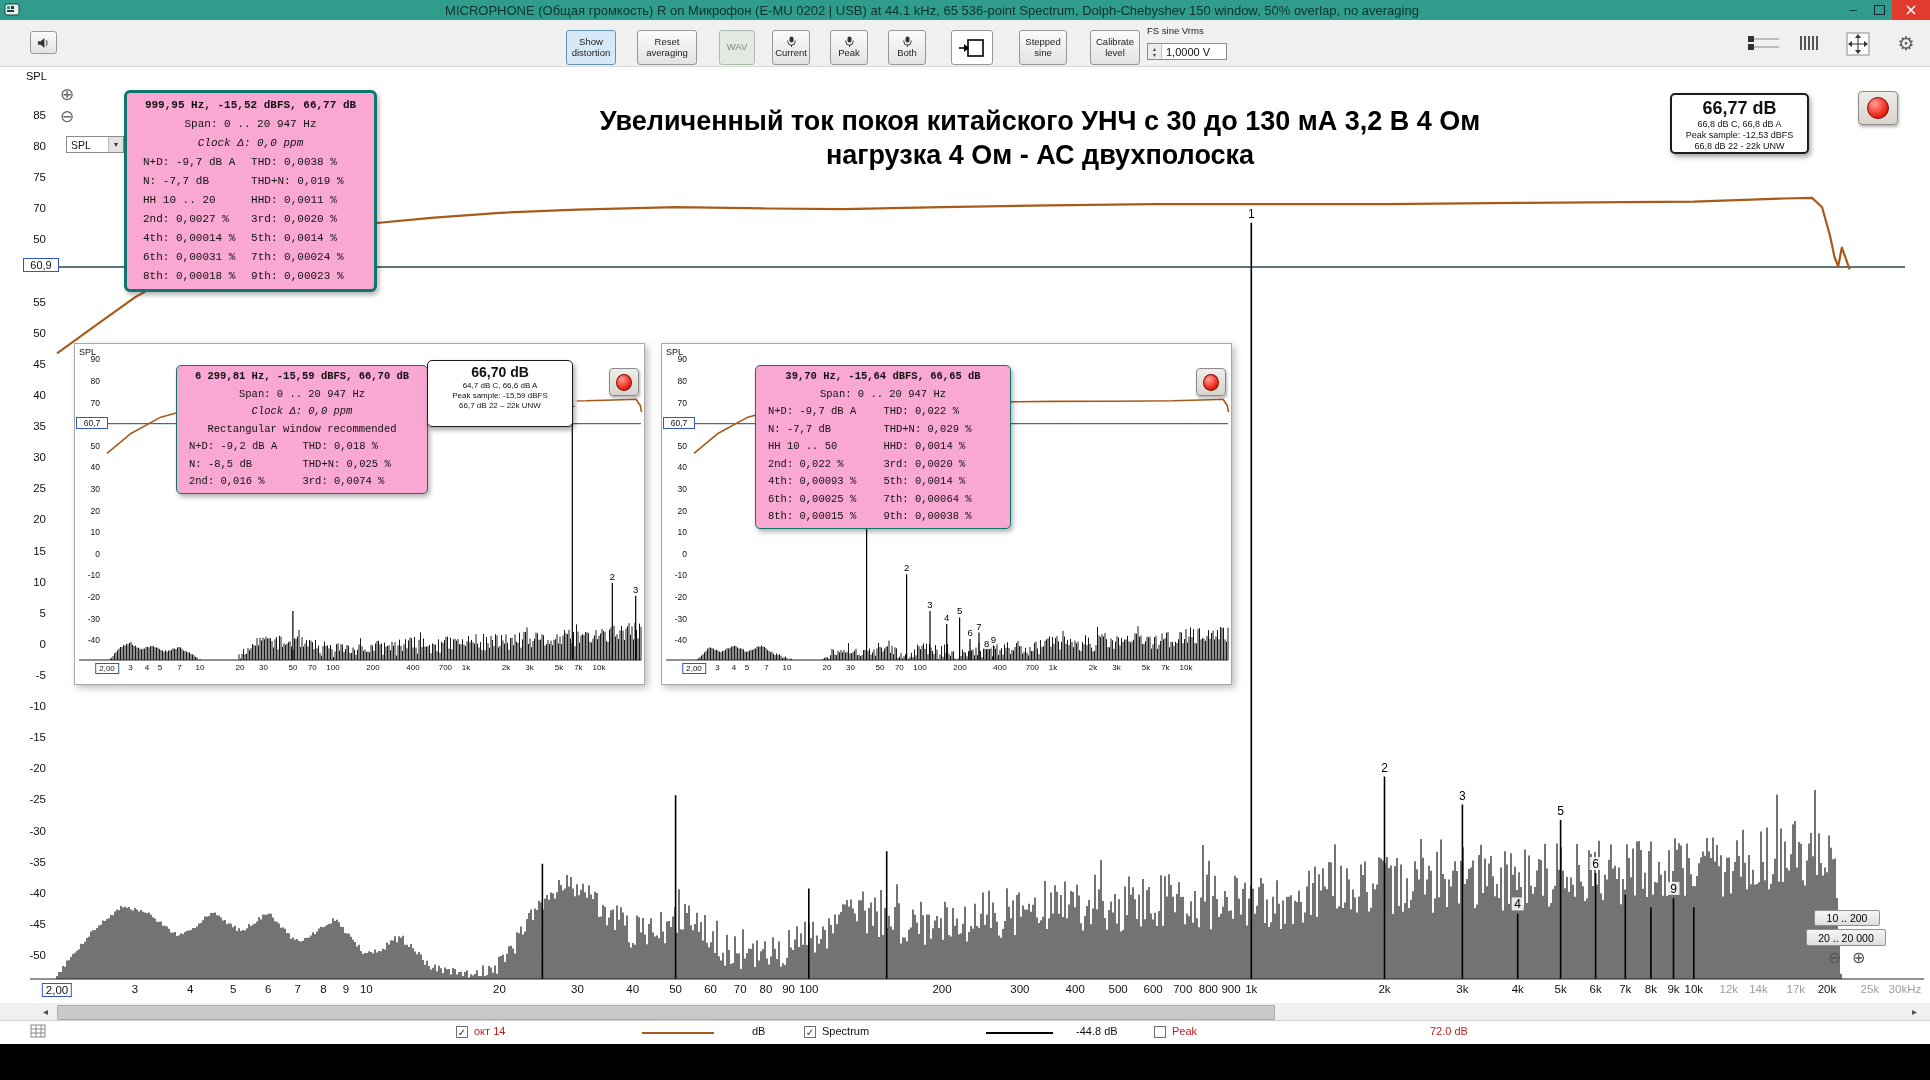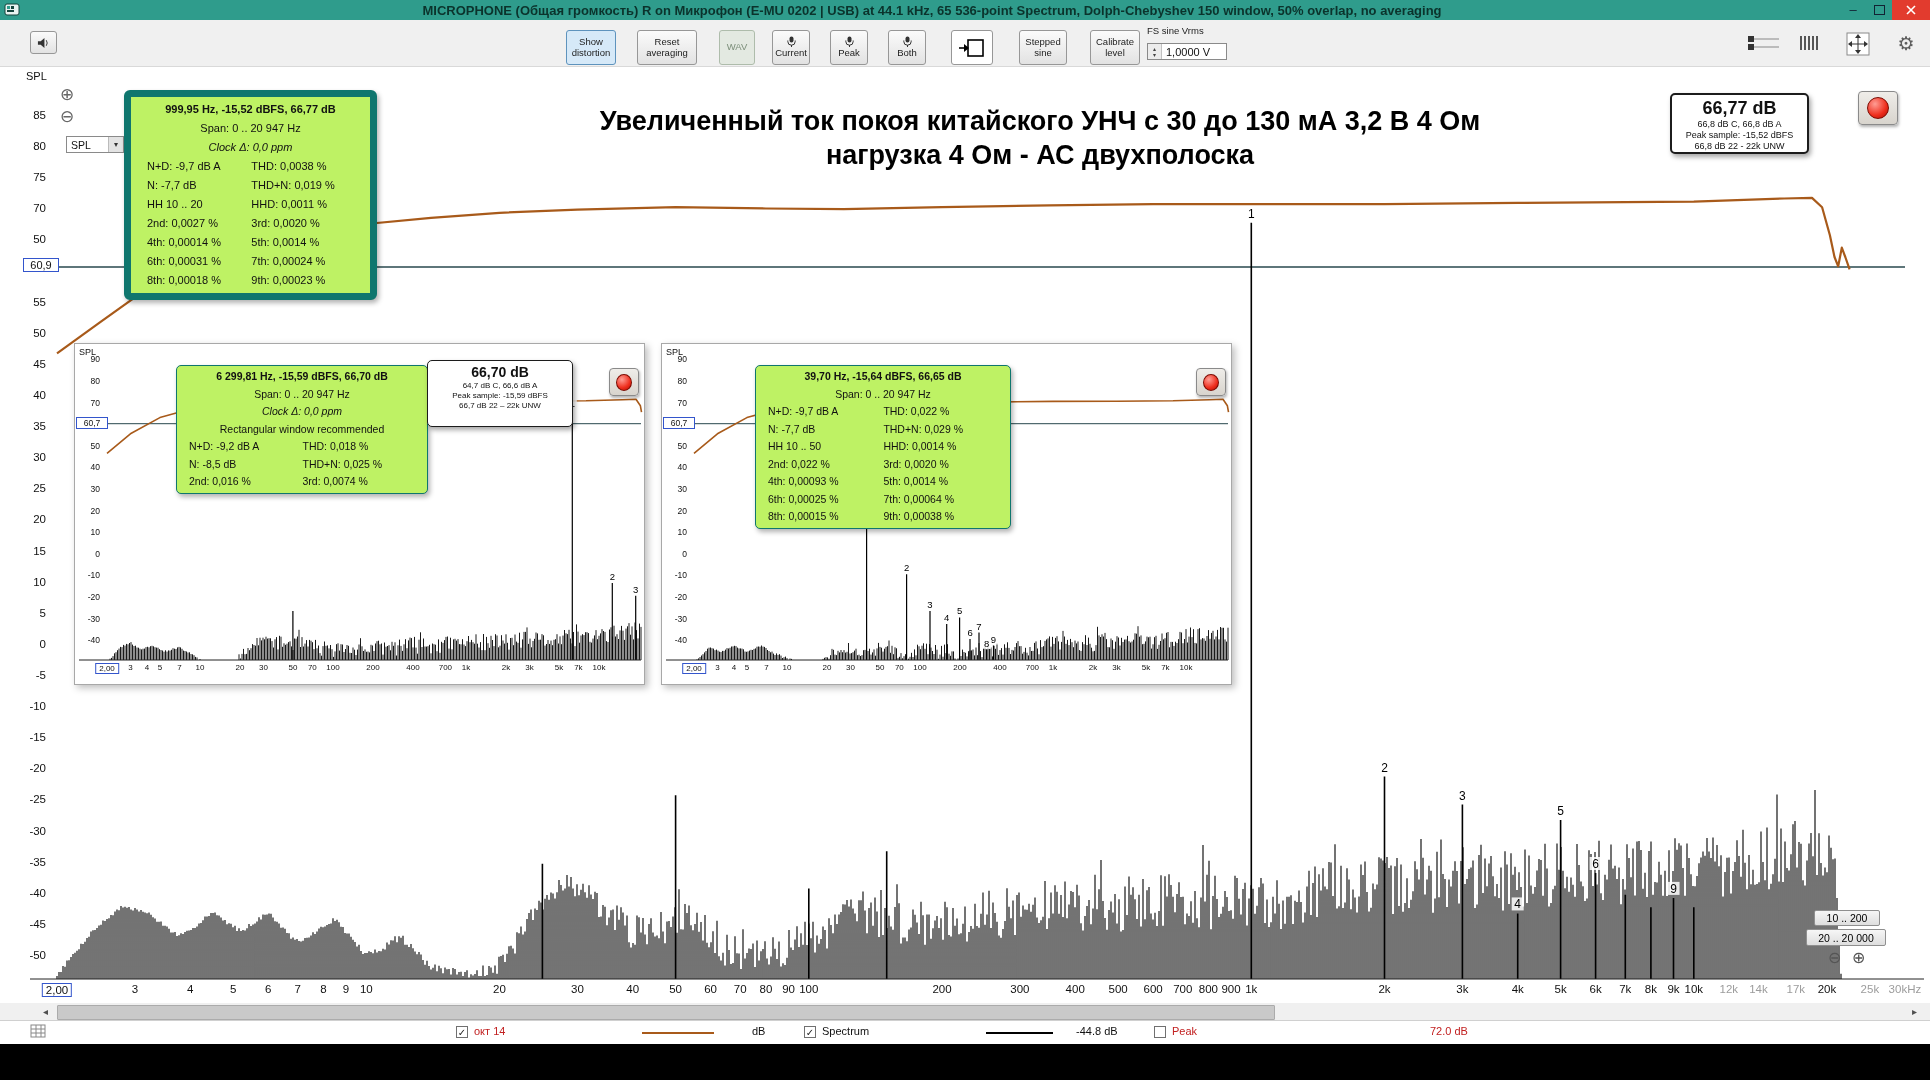--- a/index.html
+++ b/index.html
@@ -3,21 +3,21 @@
 <meta charset="utf-8">
 <style>
   html,body{margin:0;padding:0;background:#000;}
   #root{position:relative;width:1930px;height:1080px;background:#fff;overflow:hidden;
         font-family:"Liberation Sans","DejaVu Sans",sans-serif;color:#111;}
 
   
   .titlebar{position:absolute;left:0;top:0;width:100%;height:20px;background:var(--c-titlebar,#2f9c8c);
             display:flex;align-items:center;z-index:50;}
   .tb-appicon{width:20px;height:16px;margin-left:4px;flex:0 0 auto;}
-  .tb-title{flex:1;text-align:center;font-size:13px;color:#0b332c;white-space:nowrap;overflow:hidden;font-weight:bold;}
+  .tb-title{flex:1;text-align:center;font-size:13px;color:#0b332c;white-space:nowrap;overflow:hidden;}
   .tb-btn{width:26px;height:20px;display:flex;align-items:center;justify-content:center;cursor:default;}
   .tb-min-glyph{font-size:13px;color:#123;line-height:10px;}
   .max-box{width:9px;height:8px;border:1.5px solid #123;display:block;background:transparent;}
   .tb-close{width:38px;background:var(--c-close,#e23b2e);}
 
   
   .toolbar{position:absolute;left:0;top:20px;width:100%;height:46px;background:#f0f0f0;
            border-bottom:1px solid #d9d9d9;z-index:40;}
   .tbtn{position:absolute;top:10px;height:35px;border:1px solid #979797;border-radius:3px;
         background:linear-gradient(#fbfbfb,#e2e2e2);font-size:9.5px;line-height:10.5px;text-align:center;
@@ -54,22 +54,22 @@
   .round-btn{position:absolute;background:none;border:none;padding:0;font-size:17px;color:#666;line-height:17px;cursor:default;}
   .spl-select{position:absolute;left:66px;top:136px;width:58px;height:17px;border:1px solid #8a8a8a;background:#fff;
               display:flex;align-items:center;box-sizing:border-box;font-size:10.5px;}
   .spl-select .val{flex:1;padding-left:4px;}
   .spl-select .dd{width:14px;height:100%;background:#e3e3e3;border-left:1px solid #bbb;display:flex;align-items:center;
                   justify-content:center;font-size:8px;color:#333;}
 
   #main-title{position:absolute;left:470px;top:104px;width:1140px;text-align:center;font-weight:bold;
               font-size:27px;line-height:34px;color:#000;z-index:4;}
 
-  .info-box{position:absolute;background:#bef264;border:7px solid #0f766e;border-radius:6px;
-            box-shadow:2px 3px 5px rgba(0,0,0,0.3);z-index:6;box-sizing:border-box;}
+  .info-box{position:absolute;background:#f9a8d4;border:3px solid #0f766e;border-radius:6px;
+            box-shadow:2px 3px 5px rgba(0,0,0,0.3);z-index:6;box-sizing:border-box;font-family:Liberation Mono, monospace;}
   #main-info{left:124px;top:90px;width:253px;padding:3px 0;font-size:11px;line-height:19px;}
   .info-line{text-align:center;white-space:nowrap;}
   .info-line.b{font-weight:bold;}
   .info-line.it{font-style:italic;}
   .info-pair{display:grid;grid-template-columns:47% 53%;white-space:nowrap;}
   .info-pair span:first-child{padding-left:16px;text-align:left;}
   .info-pair span:last-child{padding-left:8px;text-align:left;}
 
   .level-box{position:absolute;background:#fff;border:2px solid #1c1c1c;border-radius:5px;text-align:center;
              box-shadow:2px 3px 5px rgba(0,0,0,0.35);z-index:6;box-sizing:border-box;}
@@ -359,21 +359,21 @@
       <div class="info-pair">
         <span>8th: 0,00018 %</span>
         <span>9th: 0,00023 %</span>
       </div>
     </div>
 
   <div class="level-box" id="main-level">
     <div class="big">66,77 dB</div>
     <div id="main-level-lines">
         <div>66,8 dB C, 66,8 dB A</div>
-        <div>Peak sample: -15,52 dBFS</div>
+        <div>Peak sample: -12,53 dBFS</div>
         <div>66,8 dB 22 - 22k UNW</div>
       </div>
   </div>
   <button class="record" id="main-record">
       <span class="rec-dot"></span>
     </button>
 
   <div class="inset" id="inset0">
     <svg viewBox="0 0 569 340">
         <line x1="8" y1="79.68799999999999" x2="566" y2="79.68799999999999" stroke="#28484e" stroke-width="1"></line>

